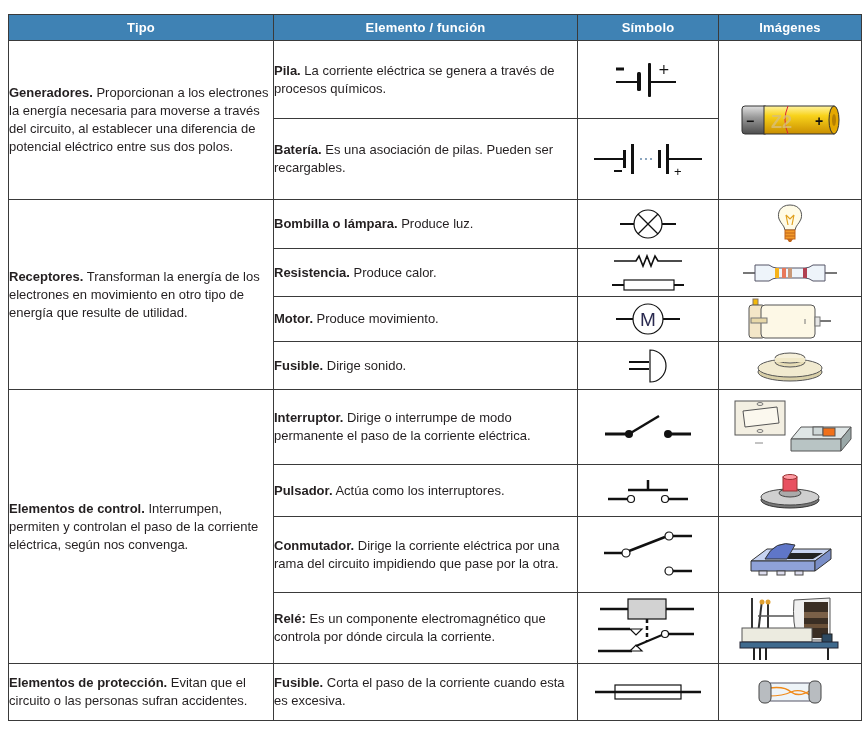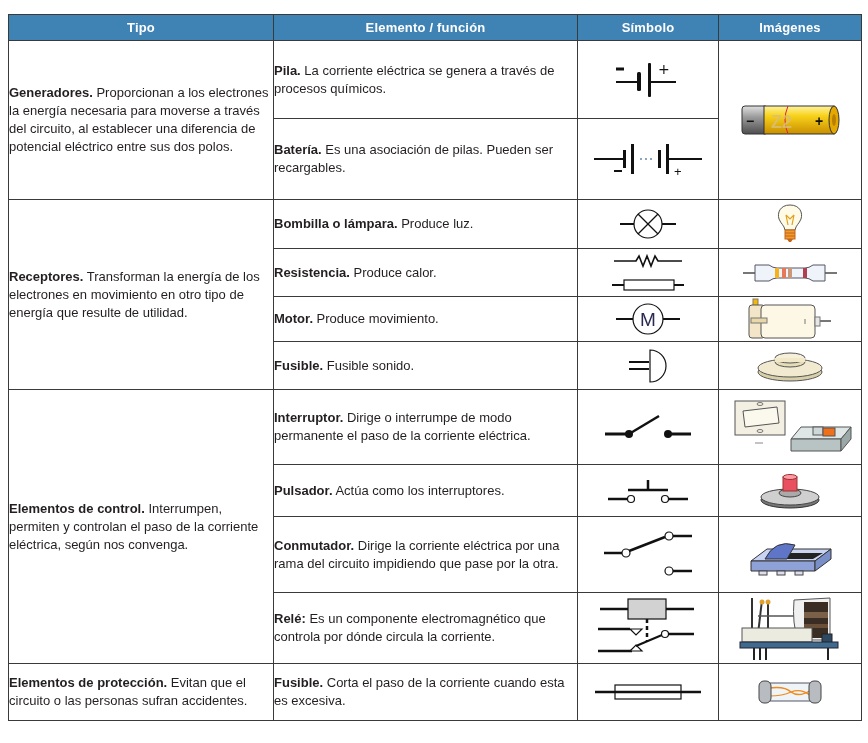--- a/index.html
+++ b/index.html
@@ -169,21 +169,21 @@
           <rect x="16" y="8" width="54" height="33" rx="4" fill="#fdf8e6" stroke="#555"></rect>
           <rect x="6" y="21" width="16" height="5" fill="#e8d8a8" stroke="#777"></rect>
           <line x1="60" y1="22" x2="60" y2="27" stroke="#777"></line>
           <rect x="70" y="20" width="5" height="9" fill="#e6e6e6" stroke="#777"></rect>
           <line x1="75" y1="24" x2="86" y2="24" stroke="#777" stroke-width="2"></line>
         </svg>
       </td>
     </tr>
     <tr style="height:48px">
       <td class="elem">
-        <b>Fusible.</b><span> Fusible sonido.</span>
+        <b>Fusible.</b><span> Dirige sonido.</span>
       </td>
       <td class="sym">
         <svg width="50" height="38" viewBox="0 0 50 38">
           <line x1="6" y1="15" x2="26" y2="15" stroke="#111" stroke-width="2"></line>
           <line x1="6" y1="22" x2="26" y2="22" stroke="#111" stroke-width="2"></line>
           <path d="M27 3 A16 16 0 0 1 27 35 Z" fill="#fff" stroke="#111" stroke-width="1.2"></path>
         </svg>
       </td>
       <td class="img">
         <svg width="70" height="36" viewBox="0 0 70 36">

